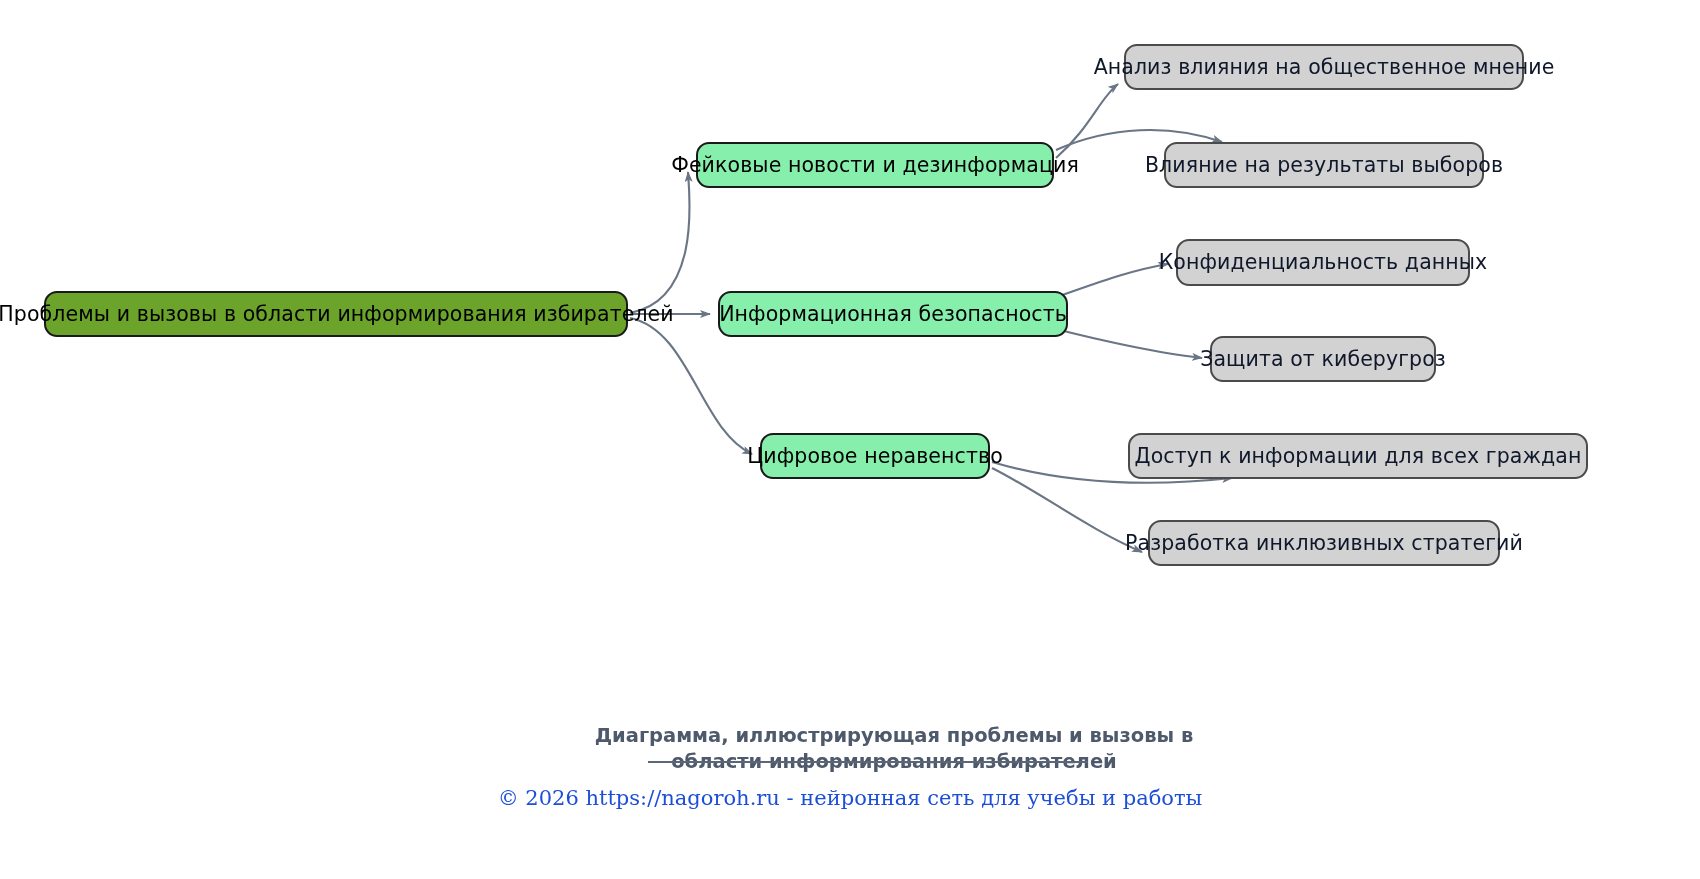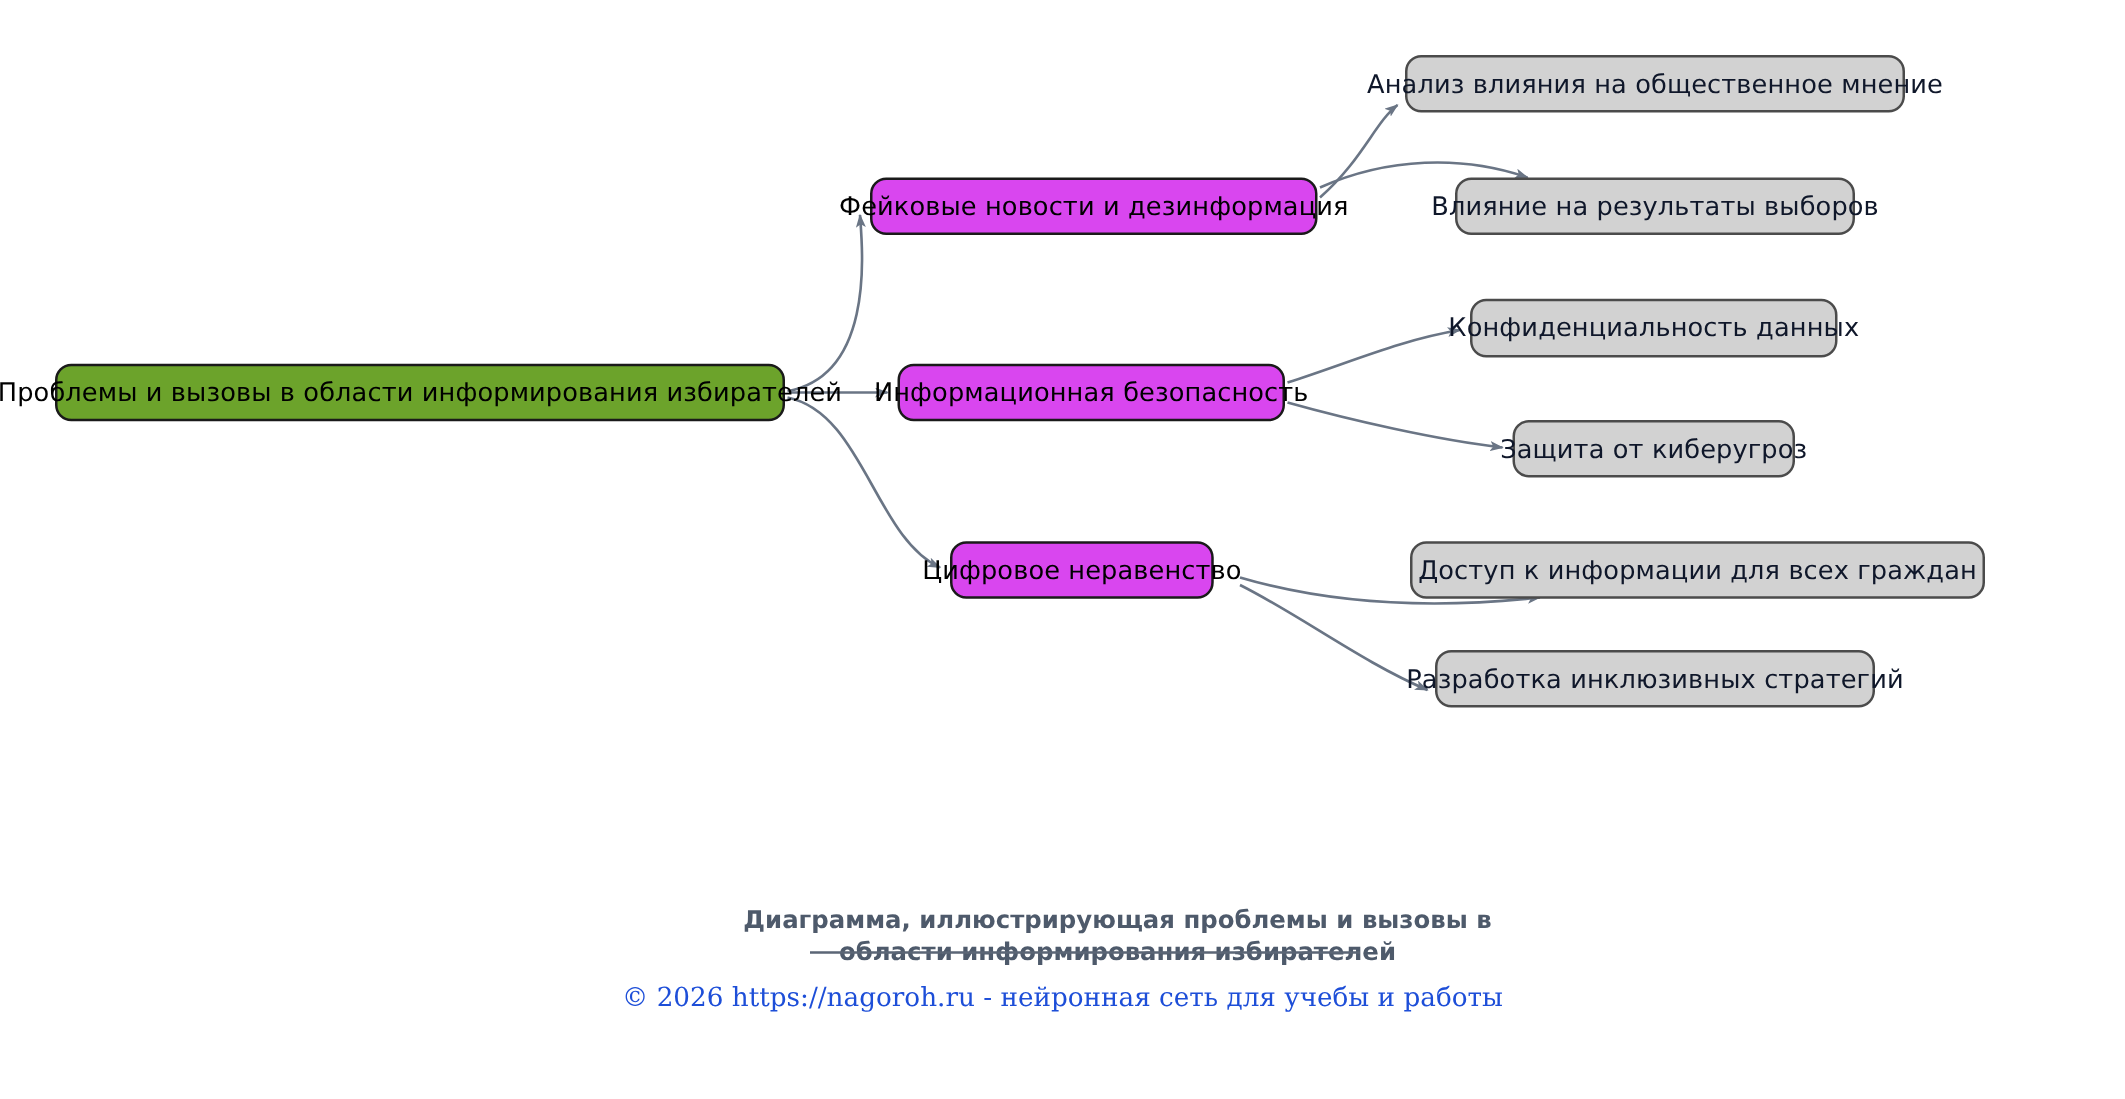--- a/index.html
+++ b/index.html
@@ -44,21 +44,21 @@
 
   .node-root {
     background: #6CA32B;
     border: 2px solid #1a1a1a;
     color: #000000;
     font-size: 20.5px;
     padding: 0 16px;
   }
 
   .node-branch {
-    background: #d946ef;
+    background: #86efac;
     border: 2px solid #1a1a1a;
     color: #000000;
     font-size: 20.5px;
     padding: 0 16px;
   }
 
   .node-leaf {
     background: #D2D2D2;
     border: 2px solid #4b4b4b;
     color: #0f172a;
@@ -122,25 +122,25 @@
   </svg>
 
   <div class="node node-root" style="left:44px; top:291px; width:584px; height:46px;">
     <span>Проблемы и вызовы в области информирования избирателей</span>
   </div>
 
   <div class="node node-branch" style="left:696px; top:142px; width:358px; height:46px;">
     <span>Фейковые новости и дезинформация</span>
   </div>
 
-  <div class="node node-branch" style="left:718px; top:291px; width:310px; height:46px;">
+  <div class="node node-branch" style="left:718px; top:291px; width:350px; height:46px;">
     <span>Информационная безопасность</span>
   </div>
 
-  <div class="node node-branch" style="left:760px; top:433px; width:211px; height:46px;">
+  <div class="node node-branch" style="left:760px; top:433px; width:230px; height:46px;">
     <span>Цифровое неравенство</span>
   </div>
 
   <div class="node node-leaf" style="left:1124px; top:44px; width:400px; height:46px;">
     <span>Анализ влияния на общественное мнение</span>
   </div>
 
   <div class="node node-leaf" style="left:1164px; top:142px; width:320px; height:46px;">
     <span>Влияние на результаты выборов</span>
   </div>

